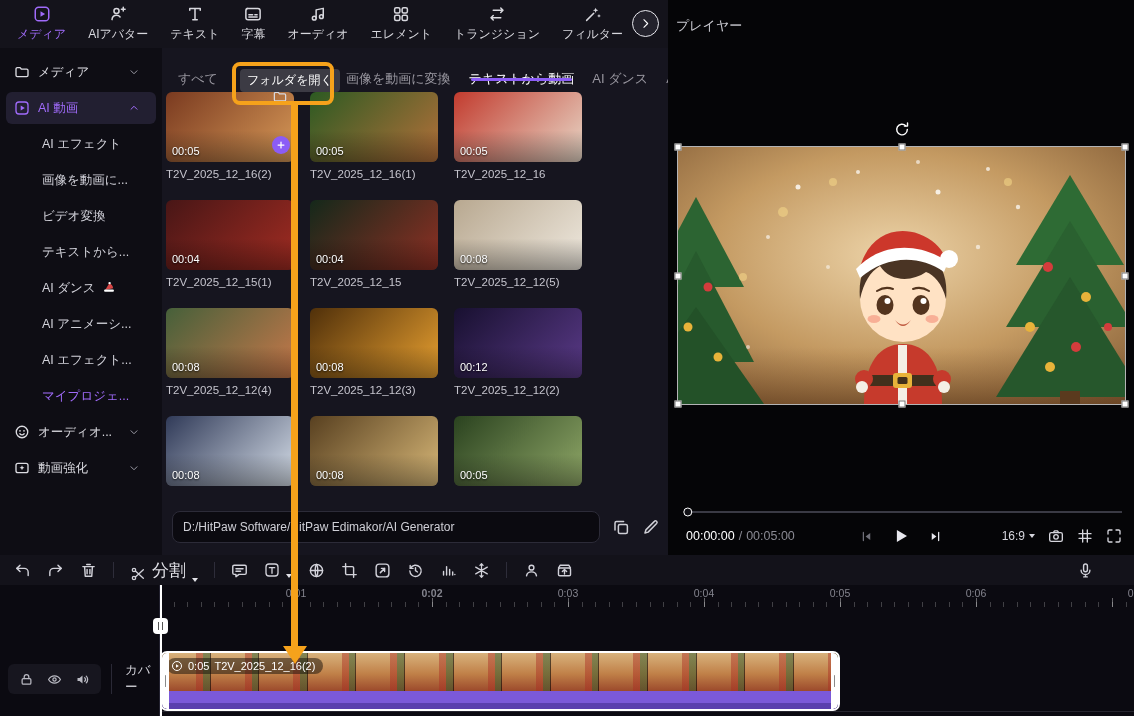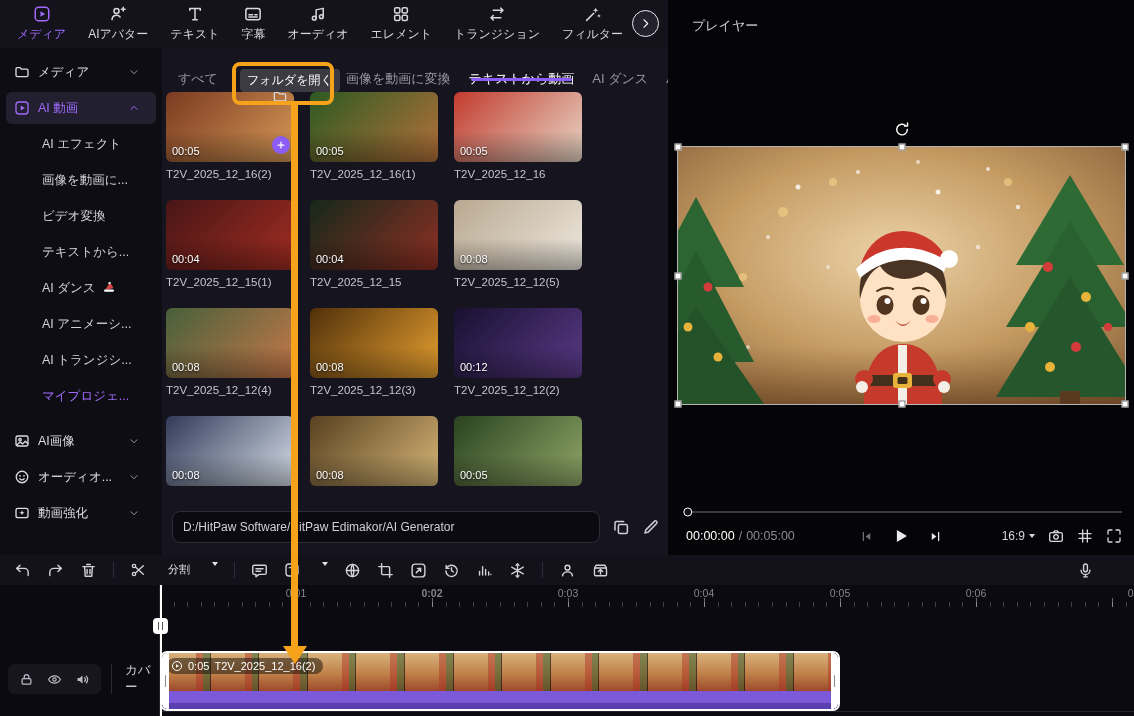--- a/index.html
+++ b/index.html
@@ -53,21 +53,21 @@
   .add-btn{position:absolute;right:4px;bottom:8px;width:18px;height:18px;border-radius:50%;background:#8b5cf6;
            color:#fff;display:flex;align-items:center;justify-content:center;z-index:3;cursor:pointer}
   .add-btn .ic{width:10px;height:10px}
   .path-row{position:absolute;left:10px;right:8px;bottom:12px;height:32px;display:flex;align-items:center;gap:12px}
   .path-box{flex:1;height:32px;background:#0b0a10;border:1px solid #2c2b38;border-radius:8px;display:flex;
             align-items:center;padding:0 10px;font-size:12px;color:#cfcfd6;overflow:hidden;white-space:nowrap}
   .path-ic{width:18px;height:18px;color:#cfcfd6;cursor:pointer}
 
   
   .player{position:absolute;left:668px;top:0;width:466px;height:555px;background:#050507}
-  .player-title{position:absolute;left:24px;top:17px;font-size:13px;color:#cbcbd2}
+  .player-title{position:absolute;left:8px;top:17px;font-size:13px;color:#cbcbd2}
   .player-stage{position:absolute;left:10px;top:147px;width:447px;height:257px;outline:1px solid rgba(255,255,255,.7)}
   .player-stage svg.scene{width:100%;height:100%;display:block}
   .handle{position:absolute;width:7px;height:7px;background:#fff;border:1px solid #777;transform:translate(-50%,-50%);z-index:3}
   .rotate-handle{position:absolute;left:50%;top:-26px;transform:translateX(-50%);width:17px;height:17px;color:#fff;cursor:pointer;z-index:3}
   .seek{position:absolute;left:18px;right:12px;top:511px;height:2px;background:#3a3a44;cursor:pointer}
   .seek-knob{position:absolute;left:0;top:50%;transform:translate(-30%,-50%);width:9px;height:9px;
              border:1.5px solid #fff;border-radius:50%;background:#101015}
   .pcontrols{position:absolute;left:0;right:0;top:520px;height:32px;display:flex;align-items:center;padding:0 12px 0 18px}
   .ptime{font-size:12.5px;color:#fff;white-space:nowrap}
   .ptime .sep{color:#8a8a93;margin:0 4px}
@@ -80,21 +80,21 @@
   .ratio{font-size:12px;display:flex;align-items:center;gap:4px;cursor:pointer}
   .pright .ic{width:16px;height:16px;cursor:pointer}
   .caret{width:0;height:0;border-left:3.5px solid transparent;border-right:3.5px solid transparent;
          border-top:4.5px solid currentColor;display:inline-block}
 
   
   .tl-toolbar{position:absolute;left:0;top:555px;width:1134px;height:30px;background:#13121a;display:flex;
               align-items:center;padding:0 14px;gap:16px;z-index:4}
   .tl-toolbar .ic{width:17px;height:17px;color:#d2d2da;cursor:pointer}
   .tl-sep{width:1px;height:16px;background:#2e2d3a;flex:0 0 1px}
-  .split{display:flex;align-items:flex-start;gap:22px;color:#e2e2e8;font-size:11px;cursor:pointer;white-space:nowrap}
+  .split{display:flex;align-items:flex-end;gap:6px;color:#e2e2e8;font-size:17px;cursor:pointer;white-space:nowrap}
   .split .ic{width:16px;height:16px}
   .mic{margin-left:auto;margin-right:26px}
 
   
   .tl-body{position:absolute;left:0;top:585px;width:1134px;height:131px;background:#0b0a11}
   .ruler{position:absolute;left:160px;top:0;right:0;height:22px;cursor:pointer}
   .ruler-label{position:absolute;top:2px;transform:translateX(-50%);font-size:10.5px;color:#84848e}
   .ticks-minor{position:absolute;left:0;right:0;bottom:0;height:5px;
                background:repeating-linear-gradient(90deg,rgba(255,255,255,.22) 0 1px,transparent 1px 13.6px)}
   .ticks-major{position:absolute;left:0;right:0;bottom:0;height:9px;
@@ -276,39 +276,24 @@
             <path d="M5.5 15.5L12.5 4c3.2 1 6.3 4.2 6.6 8.4z" fill="#d64545"></path>
             <rect x="3.5" y="14.5" width="17" height="4" rx="2" fill="#fff"></rect>
             <circle cx="13" cy="3.6" r="2.1" fill="#fff"></circle>
           </svg>
         </span>
       </div>
       <div class="side-item sub">
         <span>AI アニメーシ...</span>
       </div>
       <div class="side-item sub">
-        <span>AI トランジシ...</span>
+        <span>AI エフェクト...</span>
       </div>
       <div class="side-item sub selected">
         <span>マイプロジェ...</span>
-      </div>
-      <div class="side-item group gap">
-        <span class="ic">
-          <svg viewBox="0 0 24 24" fill="none" stroke="currentColor" stroke-width="2" stroke-linecap="round" stroke-linejoin="round">
-            <rect x="3" y="4.5" width="18" height="15" rx="2.5"></rect>
-            <circle cx="9" cy="10" r="1.8"></circle>
-            <path d="M4 18l5.5-4.5 3.5 2.8 4-4 3.5 3.5"></path>
-          </svg>
-        </span>
-        <span>AI画像</span>
-        <span class="ic chev">
-          <svg viewBox="0 0 24 24" fill="none" stroke="currentColor" stroke-width="2" stroke-linecap="round" stroke-linejoin="round">
-            <path d="M6 9.5l6 6 6-6"></path>
-          </svg>
-        </span>
       </div>
       <div class="side-item group">
         <span class="ic">
           <svg viewBox="0 0 24 24" fill="none" stroke="currentColor" stroke-width="2" stroke-linecap="round" stroke-linejoin="round">
             <circle cx="12" cy="12" r="8.6"></circle>
             <path d="M9 10.2v.01M15 10.2v.01" stroke-width="2.6"></path>
             <path d="M8.8 14.6c1 1.1 2 1.6 3.2 1.6s2.2-.5 3.2-1.6"></path>
           </svg>
         </span>
         <span>オーディオ...</span>

